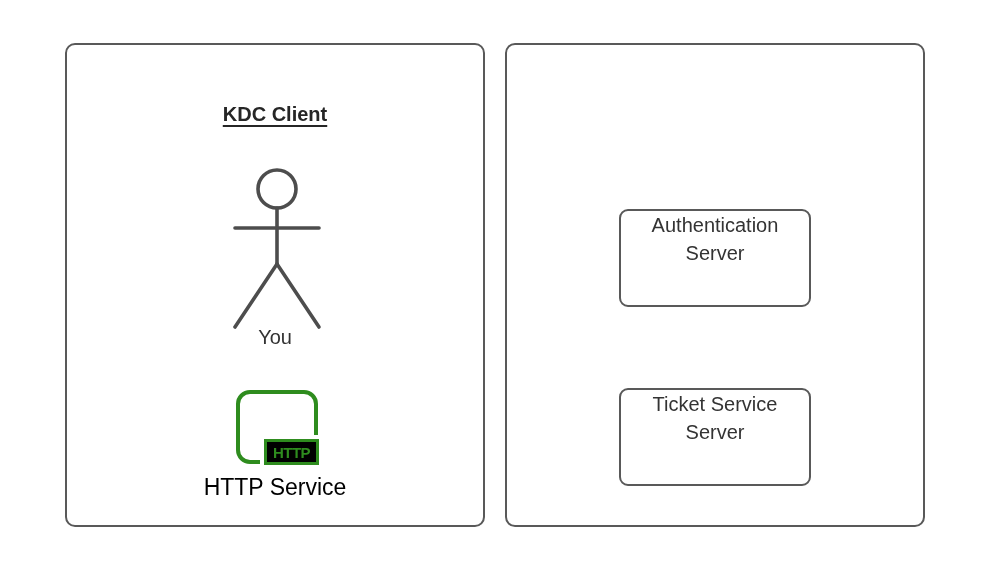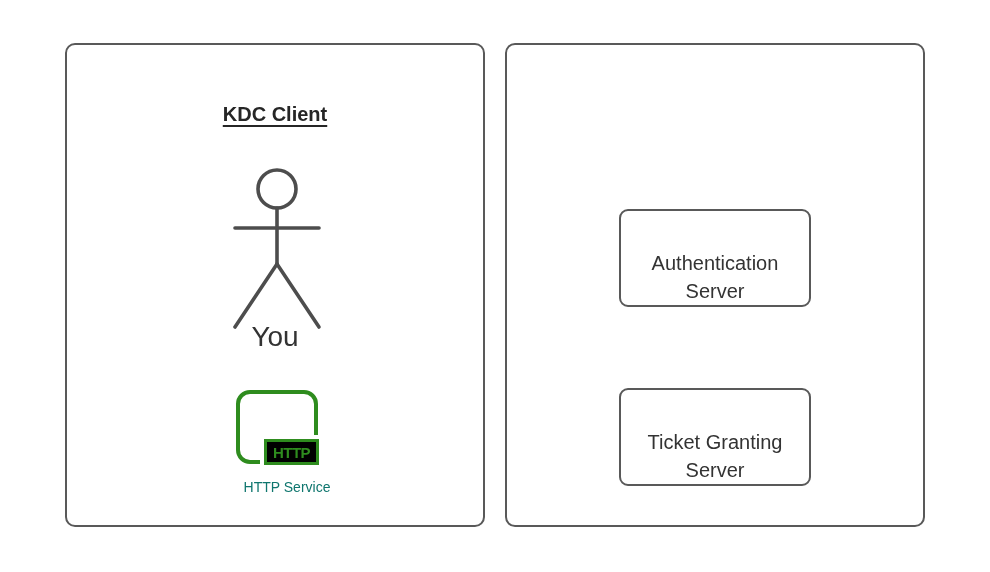--- a/index.html
+++ b/index.html
@@ -58,21 +58,21 @@
     top: 122px;
     width: 100px;
     height: 165px;
   }
   .actor-label {
     position: absolute;
     left: 0;
     top: 282px;
     width: 100%;
     text-align: center;
-    font-size: 28px;
+    font-size: 20px;
     line-height: 20px;
     color: #333333;
   }
 
   .http-icon {
     position: absolute;
     left: 169px;
     top: 345px;
     width: 82px;
     height: 74px;
@@ -101,41 +101,41 @@
     display: flex;
     align-items: center;
     justify-content: center;
     font-size: 15px;
     font-weight: bold;
     letter-spacing: -0.5px;
     color: #2e8c1e;
   }
   .service-label {
     position: absolute;
-    left: 12px;
+    left: 0;
     top: 431px;
     width: 100%;
     text-align: center;
-    font-size: 14px;
+    font-size: 23px;
     line-height: 22px;
-    color: #0f766e;
+    color: #000000;
   }
 
   .node-box {
     position: absolute;
     left: 50%;
     transform: translateX(-50%);
     width: 192px;
     height: 98px;
     box-sizing: border-box;
     border: 2px solid #595959;
     border-radius: 9px;
     background: #ffffff;
     display: flex;
-    align-items: flex-end;
+    align-items: flex-start;
     justify-content: center;
     text-align: center;
   }
   .node-box.node-0 { top: 164px; }
   .node-box.node-1 { top: 343px; }
   .node-label {
     font-size: 20px;
     line-height: 28px;
     color: #333333;
     width: 170px;
@@ -167,17 +167,17 @@
     <div class="service-label">HTTP Service</div>
   </div>
 
   <div class="panel right">
 
     <div class="node-box node-0">
       <div class="node-label">Authentication Server</div>
     </div>
 
     <div class="node-box node-1">
-      <div class="node-label">Ticket Granting Server</div>
+      <div class="node-label">Ticket Service Server</div>
     </div>
   </div>
 
 </div>
 
 </body></html>

